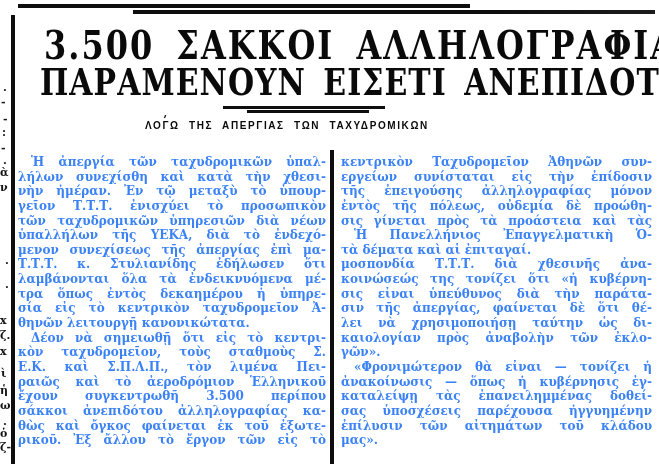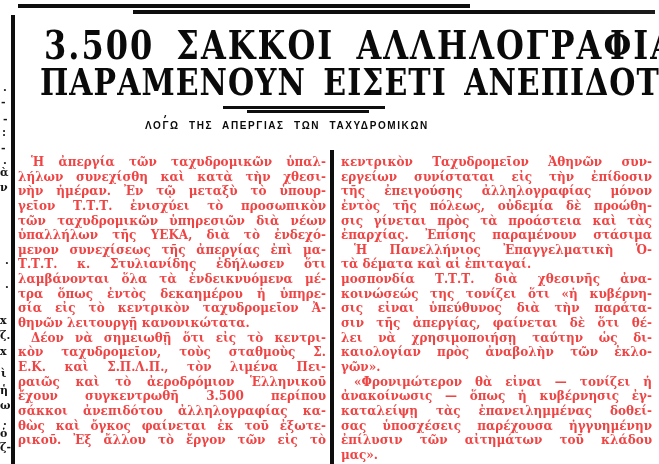--- a/index.html
+++ b/index.html
@@ -43,21 +43,21 @@
     white-space: nowrap;
     color: #0a0a0a;
   }
 
   .col {
     position: absolute;
     top: 155px;
     font-size: 12px;
     font-weight: bold;
     line-height: 14.65px;
-    color: #ef4444;
+    color: #3b82f6;
   }
   .col-left  { left: 18px;  width: 308px; }
   .col-right { left: 341px; width: 311px; }
   .line {
     height: 14.65px;
     overflow: hidden;
     text-align: justify;
     text-align-last: justify;
     white-space: normal;
   }
@@ -136,21 +136,20 @@
       <div class="line">θὼς καὶ ὄγκος φαίνεται ἐκ τοῦ ἐξωτε-</div>
       <div class="line">ρικοῦ. Ἐξ ἄλλου τὸ ἔργον τῶν εἰς τὸ</div>
     </div>
   <div class="rule mid-vrule"></div>
   <div class="col col-right" id="col-right">
       <div class="line">κεντρικὸν Ταχυδρομεῖον Ἀθηνῶν συν-</div>
       <div class="line">εργείων συνίσταται εἰς τὴν ἐπίδοσιν</div>
       <div class="line">τῆς ἐπειγούσης ἀλληλογραφίας μόνον</div>
       <div class="line">ἐντὸς τῆς πόλεως, οὐδεμία δὲ προώθη-</div>
       <div class="line">σις γίνεται πρὸς τὰ προάστεια καὶ τὰς</div>
-      <div class="line">ἐπαρχίας. Ἐπίσης παραμένουν στάσιμα</div>
       <div class="line indent">Ἡ Πανελλήνιος Ἐπαγγελματικὴ Ὁ-</div>
       <div class="line end">τὰ δέματα καὶ αἱ ἐπιταγαί.</div>
       <div class="line">μοσπονδία Τ.Τ.Τ. διὰ χθεσινῆς ἀνα-</div>
       <div class="line">κοινώσεώς της τονίζει ὅτι «ἡ κυβέρνη-</div>
       <div class="line">σις εἶναι ὑπεύθυνος διὰ τὴν παράτα-</div>
       <div class="line">σιν τῆς ἀπεργίας, φαίνεται δὲ ὅτι θέ-</div>
       <div class="line">λει νὰ χρησιμοποιήσῃ ταύτην ὡς δι-</div>
       <div class="line">καιολογίαν πρὸς ἀναβολὴν τῶν ἐκλο-</div>
       <div class="line end">γῶν».</div>
       <div class="line indent">«Φρονιμώτερον θὰ εἶναι — τονίζει ἡ</div>

